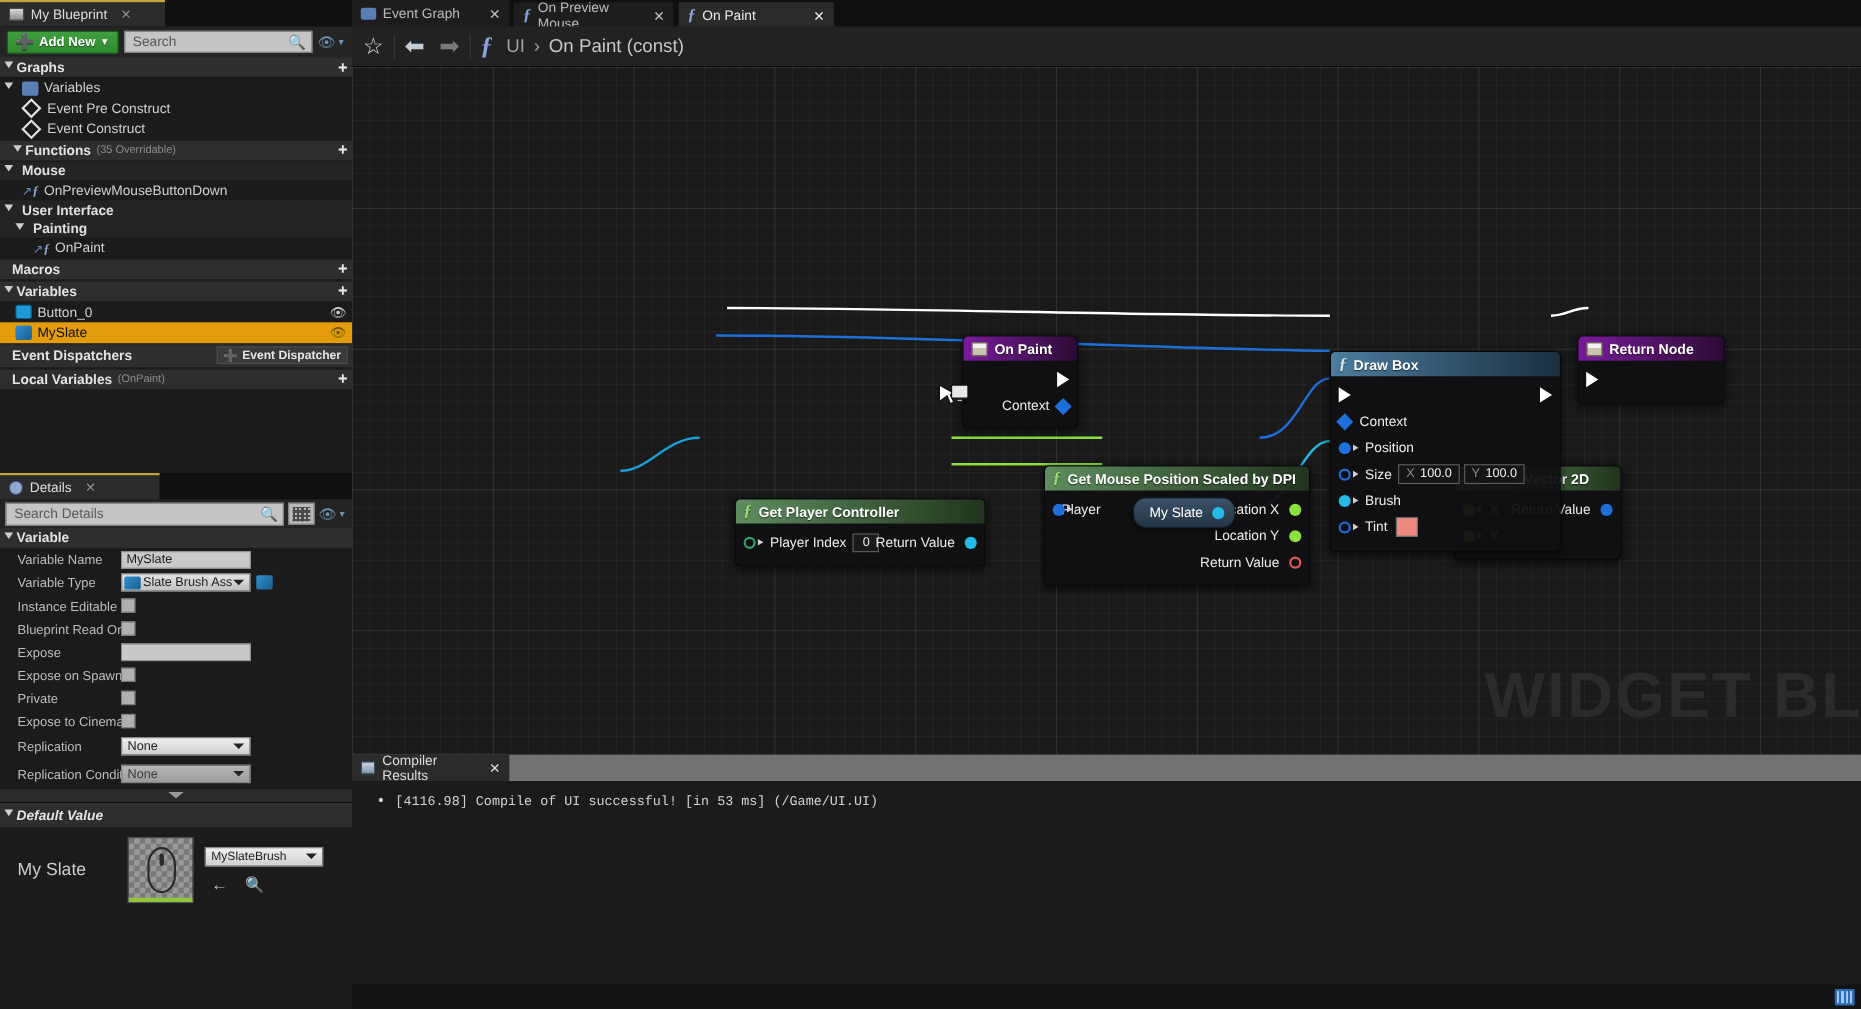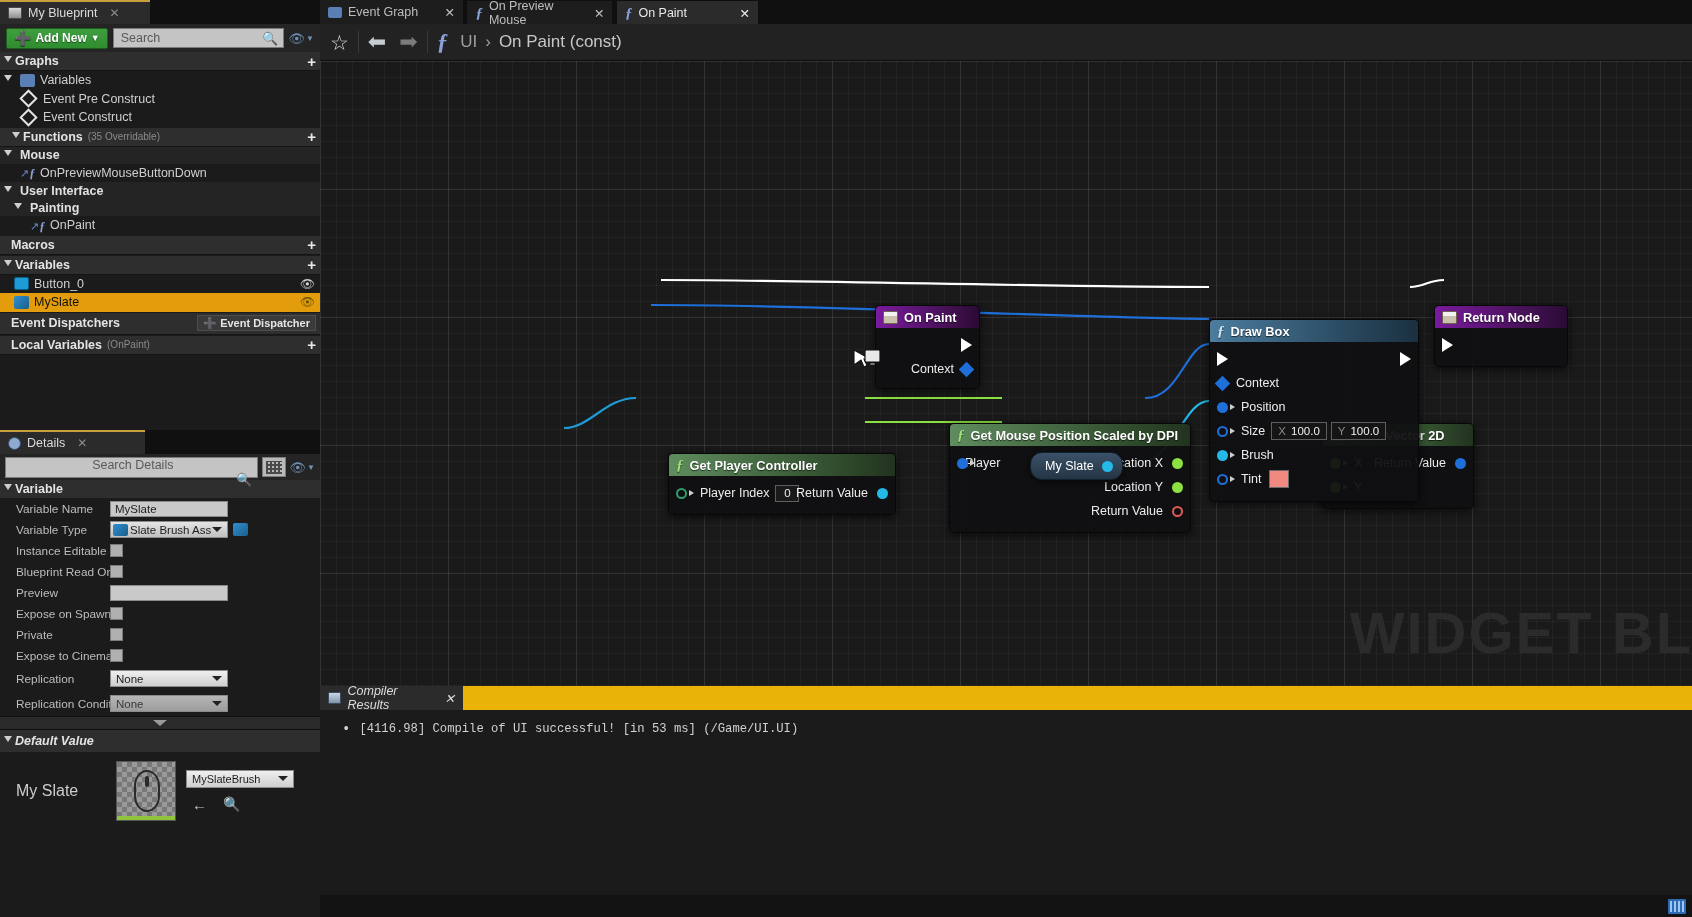--- a/index.html
+++ b/index.html
@@ -206,21 +206,21 @@
              font-size:12.5px; color:#fff; box-shadow:0 2px 6px rgba(0,0,0,.6); }
 
   #wires { position:absolute; left:0; top:0; width:1372px; height:625px; pointer-events:none; }
 
   .cursor-icon { position:absolute; width:26px; height:22px; }
 
   
   #compiler {
     position:absolute; left:320px; top:686px; width:1372px; height:231px; background:#1b1b1b;
   }
-  #compiler .ctabstrip { height:24px; background:#eab308;font-style:italic; }
+  #compiler .ctabstrip { height:24px; background:#737373; }
   #compiler .ctab { display:inline-flex; align-items:center; gap:6px; height:24px;
                     padding:0 8px; background:#2b2b2b; font-size:12.5px; color:#dcdcdc; }
   #compiler .clog { padding:12px 0 0 22px; font-family:"Liberation Mono", monospace;
                     font-size:12.2px; color:#d2d2d2; display:flex; gap:9px; }
   .bullet { color:#d2d2d2; font-size:14px; line-height:1; }
   #statusbar { position:absolute; left:0; bottom:0; width:100%; height:22px;
                background:#131313; display:flex; align-items:center; justify-content:flex-end;
                padding-right:6px; }
   .sb-icon { width:18px; height:15px; background:#2d6bb5; position:relative; border-radius:1px; }
   .sb-icon::after { content:''; position:absolute; inset:2px; background:
@@ -343,21 +343,21 @@
     <div id="details">
       <div class="det-tabstrip">
         <div class="tab" style="width:145px;">
           <span class="tab-icon" style="border-radius:50%;background:#8fa8cf;border:1px solid #3a5070;width:13px;height:13px;"></span>
           <span>Details</span>
           <span class="tclose">✕</span>
         </div>
       </div>
 
       <div class="det-search-row">
-        <div class="search-box" style="height:21px;flex-direction:column;">
+        <div class="search-box" style="height:21px;">
           <span>Search Details</span>
           <span class="sicon">🔍</span>
         </div>
         <div class="grid-btn">
           <span class="grid-glyph"></span>
         </div>
         <div class="eye-btn">
           <span>👁</span>
           <span style="font-size:8px;">▼</span>
         </div>
@@ -391,21 +391,21 @@
             <div class="chk"></div>
           </div>
       </div>
       <div class="prop-row">
         <div class="prop-name">Blueprint Read Onl</div>
         <div class="prop-val">
             <div class="chk"></div>
           </div>
       </div>
       <div class="prop-row">
-        <div class="prop-name">Preview</div>
+        <div class="prop-name">Expose</div>
         <div class="prop-val">
             <div class="txt-field"></div>
           </div>
       </div>
       <div class="prop-row">
         <div class="prop-name">Expose on Spawn</div>
         <div class="prop-val">
             <div class="chk"></div>
           </div>
       </div>

